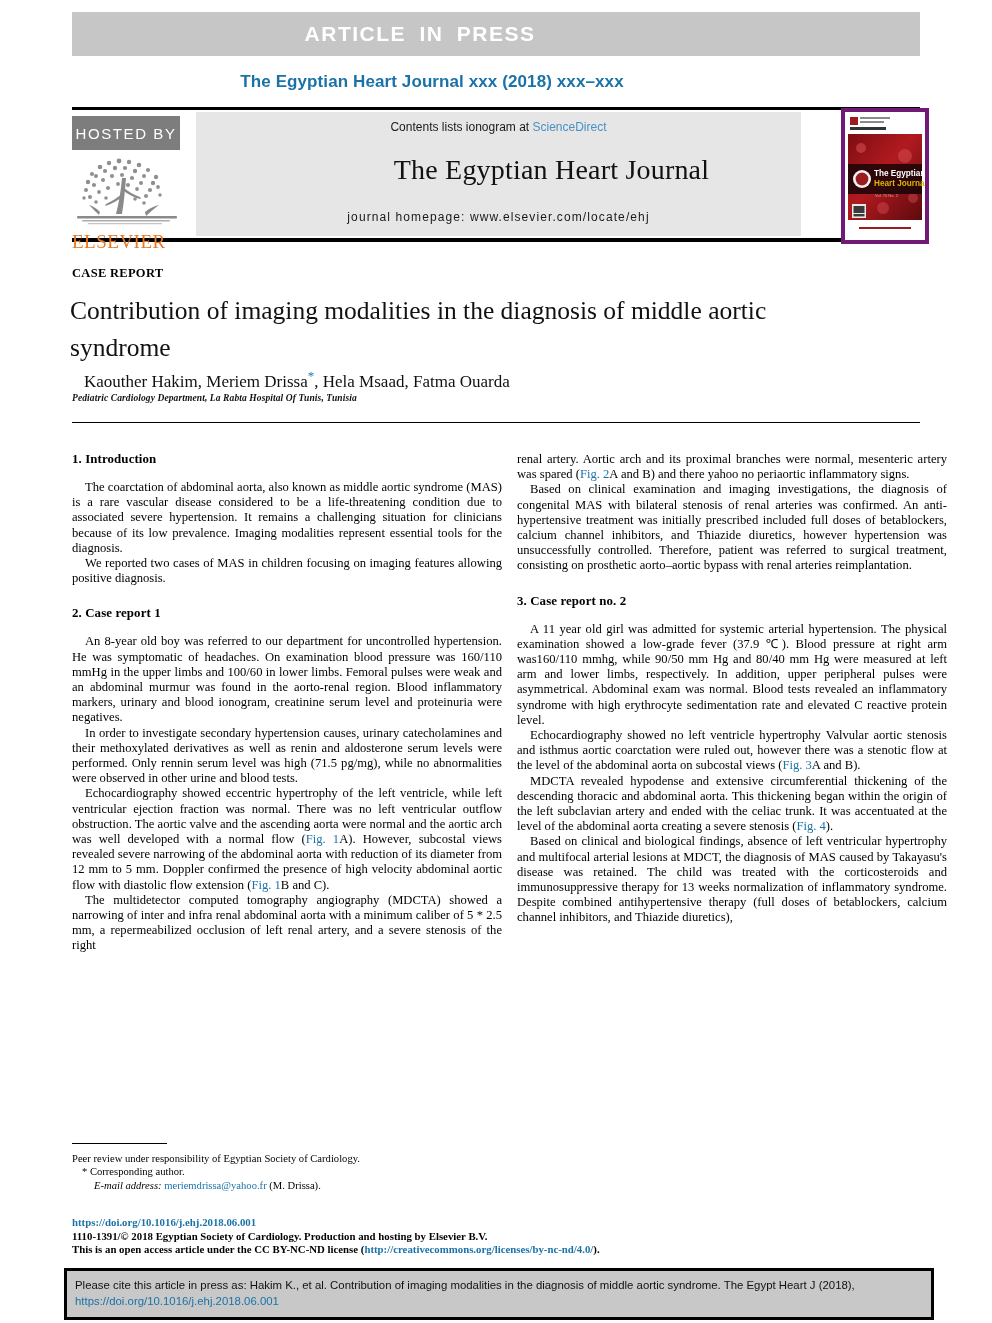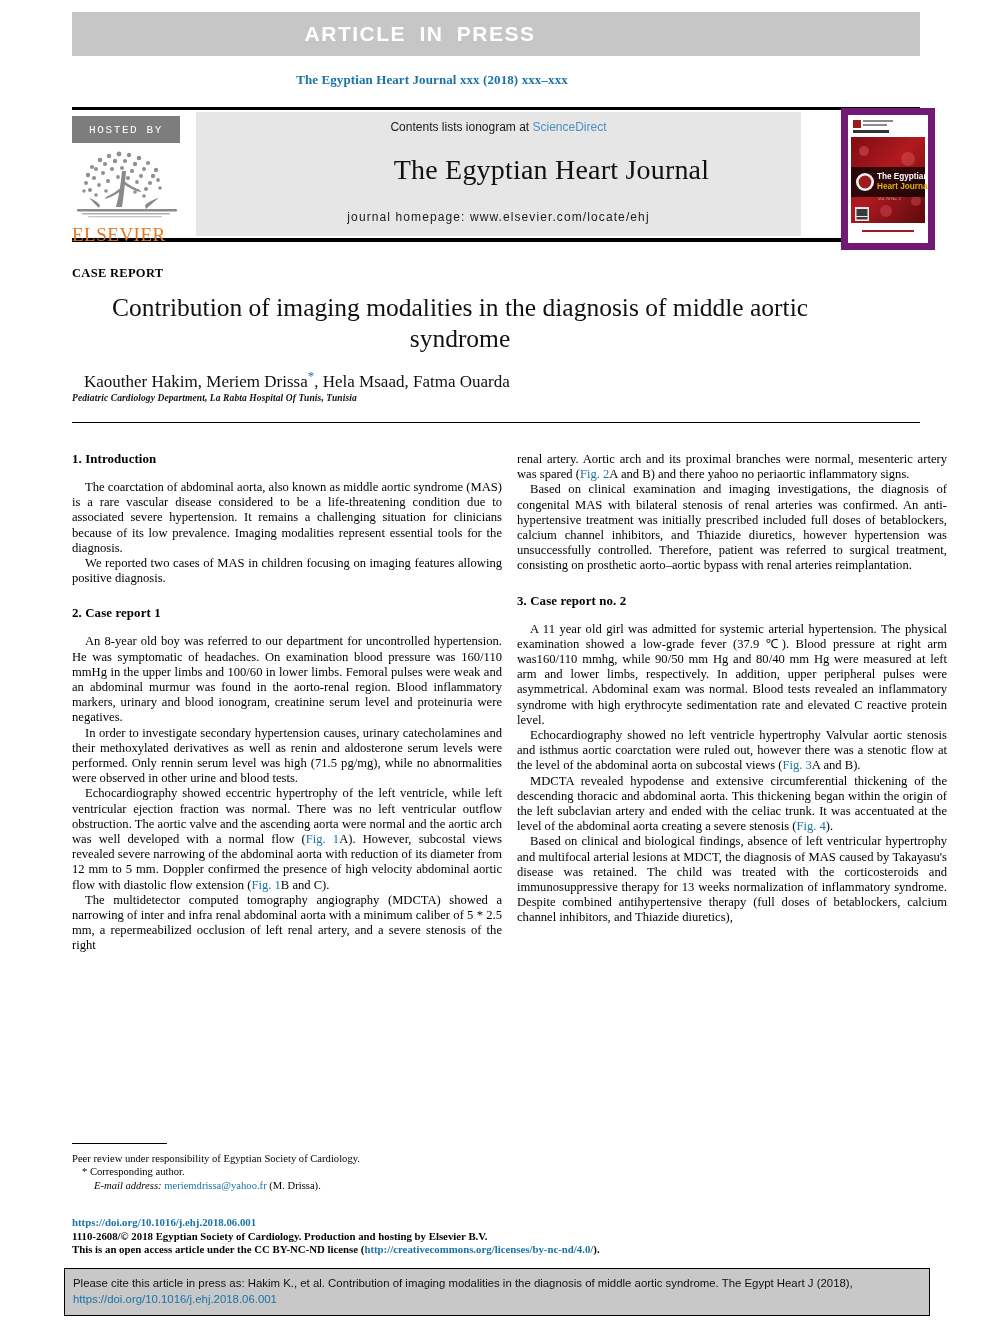--- a/index.html
+++ b/index.html
@@ -20,38 +20,38 @@
     position:absolute;left:0;top:0;width:696px;height:44px;
     display:flex;align-items:center;justify-content:center;
     color:#ffffff;font-family:"Liberation Sans",sans-serif;
     font-weight:bold;font-size:21px;letter-spacing:1.5px;
     word-spacing:6px;
   }
 
   
   .runhead{
     position:absolute;left:0;top:72px;width:864px;text-align:center;
-    color:#1a72a8;font-family:Liberation Serif, serif;font-weight:bold;
-    font-size:13px;letter-spacing:0.1px;
+    color:#1a72a8;font-family:Liberation Sans, sans-serif;font-weight:bold;
+    font-size:17px;letter-spacing:0.1px;
   }
 
   
   .rule-top{
     position:absolute;left:72px;top:107px;width:848px;height:3px;background:#000;
   }
   .rule-bottom{
     position:absolute;left:72px;top:238px;width:848px;height:4px;background:#000;
   }
 
   .hosted{
     position:absolute;left:72px;top:112px;width:115px;height:124px;
   }
   .hosted-label{
-    width:108px;height:27px;background:#7d7d7d;color:#fff;
-    font-family:Liberation Mono, monospace;font-size:11px;
+    width:108px;height:34px;background:#7d7d7d;color:#fff;
+    font-family:Liberation Sans, sans-serif;font-size:15px;
     letter-spacing:1.6px;display:flex;align-items:center;justify-content:center;
     margin-top:4px;
   }
   .tree{
     width:110px;height:76px;margin-top:4px;position:relative;overflow:hidden;
   }
   .els-word{
     font-family:"Liberation Serif",serif;color:#e87722;font-size:19px;
     letter-spacing:0.5px;font-weight:normal;margin-top:2px;line-height:19px;
   }
@@ -71,34 +71,33 @@
     letter-spacing:0.2px;
   }
   .mast-home{
     position:absolute;left:0;top:98px;width:605px;text-align:center;
     font-family:"Liberation Sans",sans-serif;font-size:12px;color:#1a1a1a;
     letter-spacing:1.1px;
   }
 
   .cover{
     position:absolute;left:841px;top:108px;width:80px;height:128px;
-    border:7px solid #701a75;background:#fff;overflow:hidden;
+    border:4px solid #701a75;background:#fff;overflow:hidden;
   }
 
   
   .kicker{
     position:absolute;left:72px;top:266px;
     font-family:"Liberation Serif",serif;font-weight:bold;font-size:12.5px;
     letter-spacing:0.3px;
   }
   .art-title{
     position:absolute;left:70px;top:292px;width:780px;
-    font-family:"Liberation Serif",serif;font-size:25.5px;line-height:31px;
+    font-family:"Liberation Serif",serif;font-size:25.5px;line-height:37px;
     color:#111;
-    text-align:center;
   }
   .authors{
     position:absolute;left:84px;top:368px;width:790px;
     font-family:"Liberation Serif",serif;font-size:17px;color:#111;
   }
   .authors .star{color:#1a72a8;font-size:13px;vertical-align:super;}
   .affil{
     position:absolute;left:72px;top:393px;width:790px;
     font-family:"Liberation Serif",serif;font-style:italic;font-weight:bold;
     font-size:9.5px;letter-spacing:0.1px;color:#111;
@@ -143,21 +142,21 @@
   .imprint{
     position:absolute;left:72px;top:1216px;width:600px;
     font-family:"Liberation Serif",serif;font-size:10.8px;line-height:13.6px;
   }
   .imprint .doi{color:#1a72a8;font-weight:bold;}
   .imprint .l2,.imprint .l3{font-weight:bold;}
 
   
   .citebox{
     position:absolute;left:64px;top:1268px;width:864px;height:46px;
-    background:#c8c8c8;border:1px solid #000000;
+    background:#c8c8c8;border:3px solid #000000;
   }
   .cite-inner{
     position:absolute;left:8px;top:6px;width:860px;
     font-family:"Liberation Sans",sans-serif;font-size:11.4px;line-height:16px;
     color:#111;white-space:nowrap;
   }
   .cite-inner .doi{color:#1a72a8;}
 </style>
 </head>
 <body>
@@ -302,21 +301,21 @@
 
   <div class="fn-rule"></div>
   <div class="footnotes">
     <div>Peer review under responsibility of Egyptian Society of Cardiology.</div>
     <div class="ln2"><span>*</span>&nbsp;<span>Corresponding author.</span></div>
     <div class="ln3"><em>E-mail address:</em> <span class="link">meriemdrissa@yahoo.fr</span><span> (M. Drissa).</span></div>
   </div>
 
   <div class="imprint">
     <div class="doi">https://doi.org/10.1016/j.ehj.2018.06.001</div>
-    <div class="l2">1110-2608/© 2018 Egyptian Society of Cardiology. Production and hosting by Elsevier B.V.</div>
+    <div class="l2">1110-1391/© 2018 Egyptian Society of Cardiology. Production and hosting by Elsevier B.V.</div>
     <div class="l3"><span>This is an open access article under the CC BY-NC-ND license (</span><span class="link">http://creativecommons.org/licenses/by-nc-nd/4.0/</span><span>).</span></div>
   </div>
 
   <div class="citebox">
     <div class="cite-inner">
       <div>Please cite this article in press as: Hakim K., et al. Contribution of imaging modalities in the diagnosis of middle aortic syndrome. The Egypt Heart J (2018),</div>
       <div class="doi">https://doi.org/10.1016/j.ehj.2018.06.001</div>
     </div>
   </div>
 

